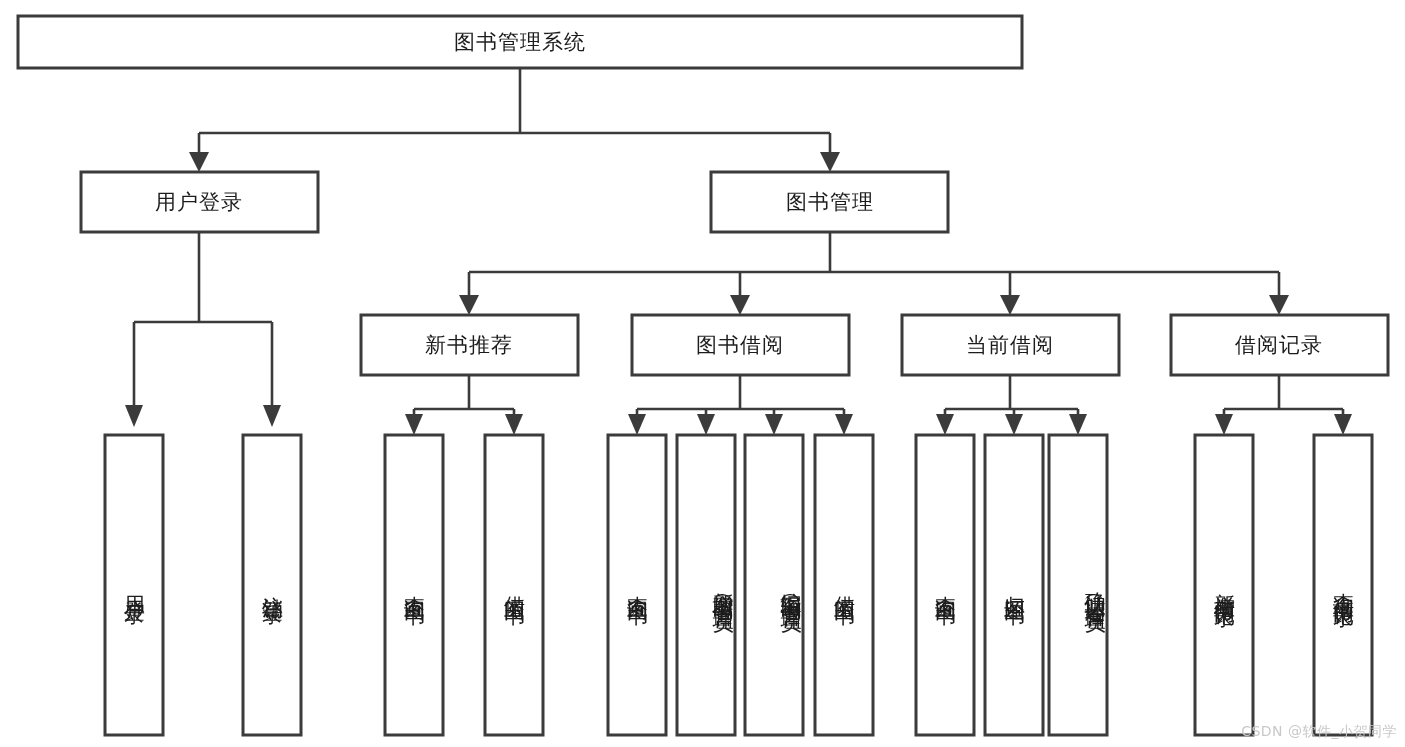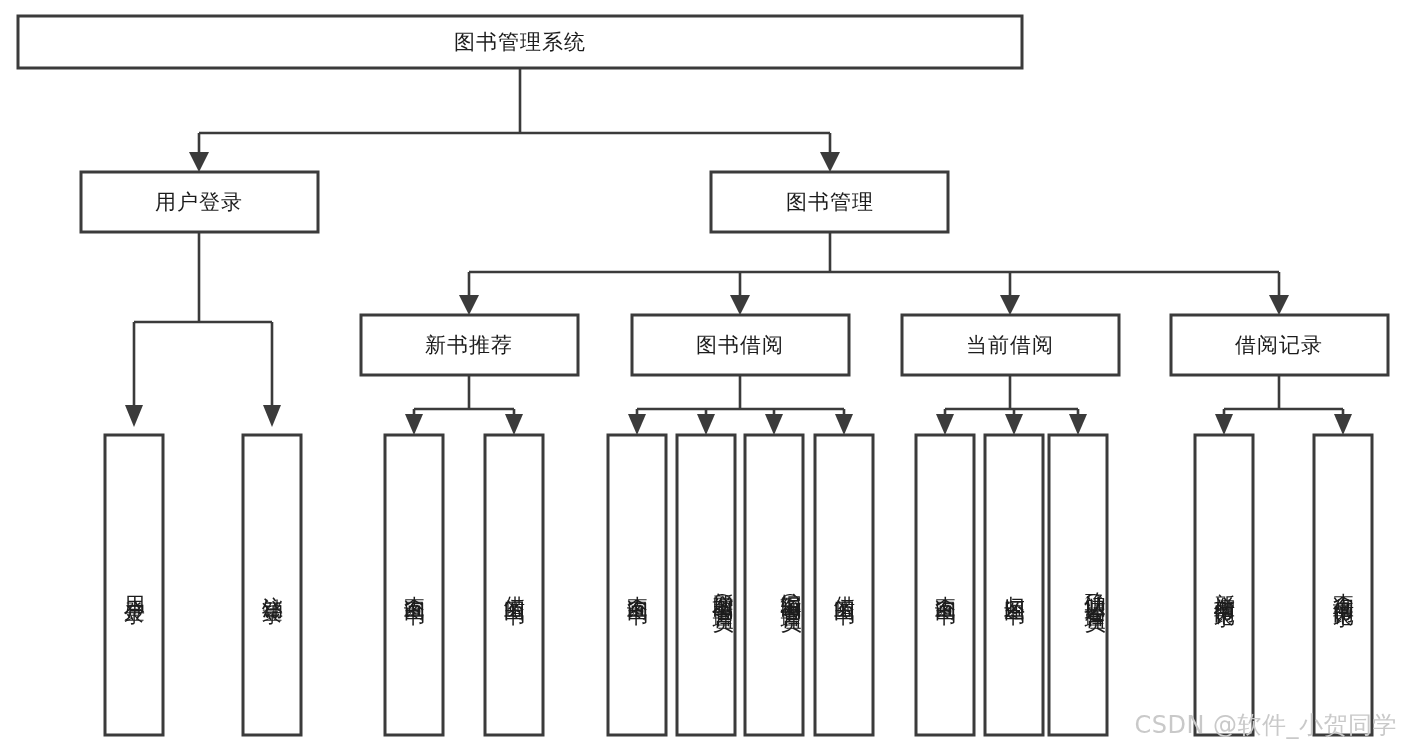--- a/index.html
+++ b/index.html
@@ -65,21 +65,21 @@
     color: #1c1c1c;
     letter-spacing: 3px;
     white-space: nowrap;
     pointer-events: none;
   }
   .watermark {
     position: absolute;
     right: 8px;
     bottom: 6px;
     font-family: "DejaVu Sans", "Liberation Sans", sans-serif;
-    font-size: 24px;
+    font-size: 14px;
     color: #c9c9c9;
     letter-spacing: 0.5px;
     white-space: nowrap;
   }
 </style>
 </head>
 <body>
 
 <div id="diagram-root">
 

